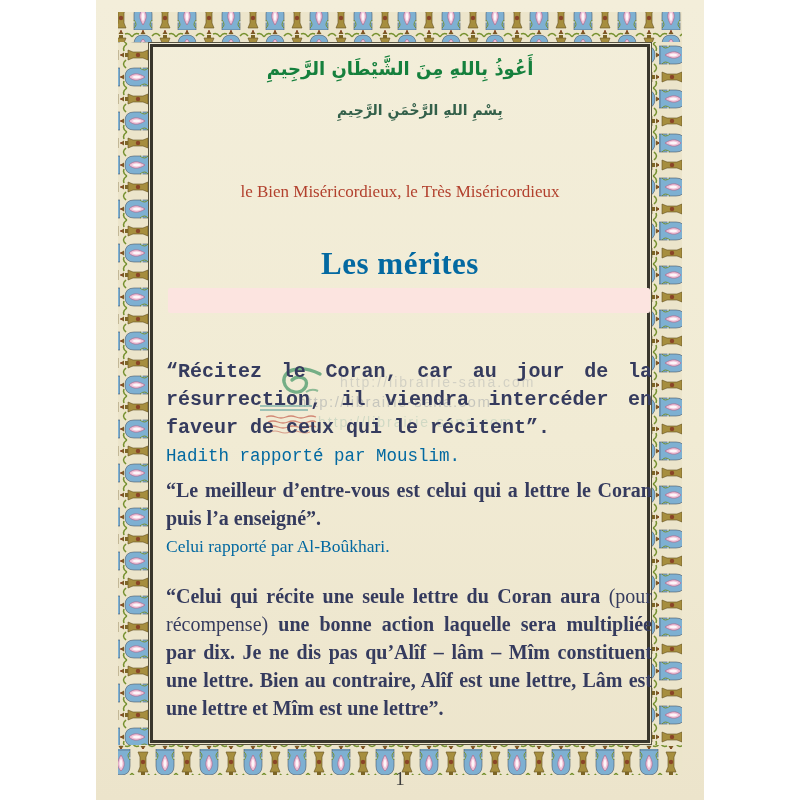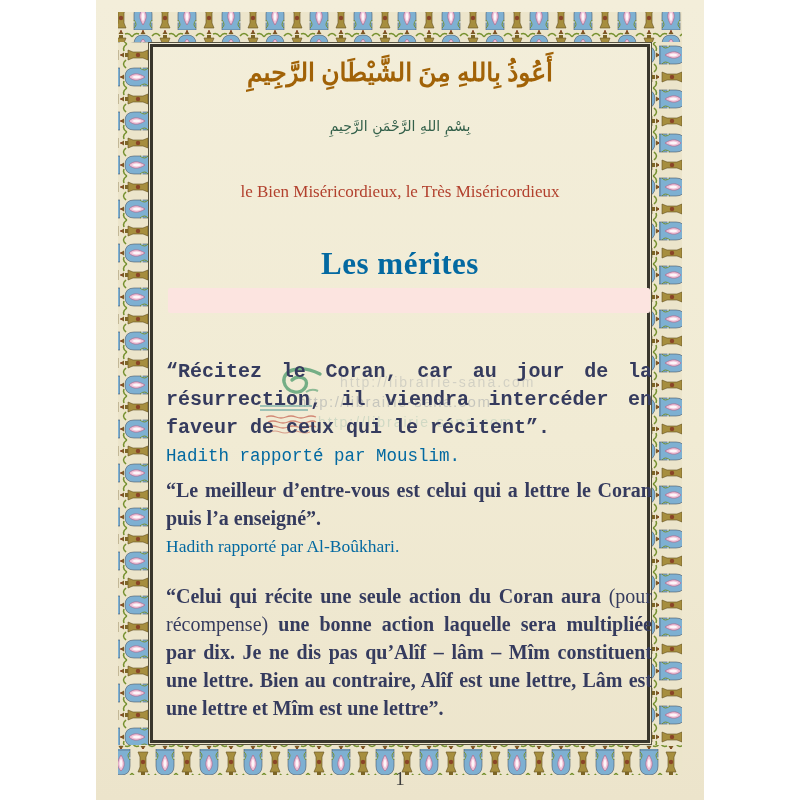--- a/index.html
+++ b/index.html
@@ -4,22 +4,22 @@
 <style>
   html,body{margin:0;padding:0;}
   body{width:800px;height:800px;background:#ffffff;overflow:hidden;
        font-family:"Liberation Serif", serif;}
   .stage{position:relative;width:800px;height:800px;background:#ffffff;}
   .page{position:absolute;left:96px;top:0;width:608px;height:800px;
         background:linear-gradient(180deg,#f3eeda 0%,#f1ebd4 55%,#ece4cb 100%);}
   .border-svg{position:absolute;left:0;top:0;pointer-events:none;}
   .arabic-line{position:absolute;left:148px;width:504px;text-align:center;
                direction:rtl;font-family:"DejaVu Sans", sans-serif;}
-  .taawwudh{top:58px;font-size:25px;font-weight:bold;color:#a16207;font-family:Liberation Serif, serif;}
-  .basmala{top:118px;font-size:14px;font-weight:normal;color:#33604a;}
+  .taawwudh{top:58px;font-size:18px;font-weight:bold;color:#15803d;}
+  .basmala{top:102px;font-size:14px;font-weight:bold;color:#33604a;padding-left:20px;}
   .fr-red{position:absolute;left:148px;width:504px;text-align:center;
           font-size:17px;line-height:21px;color:#b2402d;}
   .fr-red .l{display:block;}
   .title{position:absolute;left:148px;width:504px;top:246px;text-align:center;
          font-size:31px;font-weight:bold;color:#0369a1;letter-spacing:.5px;}
   .pinkband{position:absolute;left:168px;top:288px;width:482px;height:25px;
             background:#fce4e0;border-radius:2px;}
   .para{position:absolute;left:166px;width:486px;font-size:20px;line-height:28px;
         font-weight:bold;color:#353b5e;text-align:justify;}
   .para .normalweight{font-weight:normal;}
@@ -114,22 +114,22 @@
     <span class="wm-text wm-t3">http://librairie-sana.com</span>
   </div>
 
   <div class="para" style="top:358px;font-family:Liberation Mono, monospace;">
     <span>“Récitez le Coran, car au jour de la résurrection, il viendra intercéder en faveur de ceux qui le récitent”.</span><span class="normalweight"></span><span></span>
     <div class="hsource">Hadith rapporté par Mouslim.</div>
   </div>
 
   <div class="para" style="top:476px;">
     <span>“Le meilleur d’entre-vous est celui qui a lettre le Coran puis l’a enseigné”.</span><span class="normalweight"></span><span></span>
-    <div class="hsource">Hadith rapporté par Al-Boûkhari.</div>
+    <div class="hsource">Celui rapporté par Al-Boûkhari.</div>
   </div>
 
   <div class="para" style="top:582px;">
-    <span>“Celui qui récite une seule action du Coran aura </span><span class="normalweight">(pour récompense)</span><span> une bonne action laquelle sera multipliée par dix. Je ne dis pas qu’Alîf – lâm – Mîm constituent une lettre. Bien au contraire, Alîf est une lettre, Lâm est une lettre et Mîm est une lettre”.</span>
+    <span>“Celui qui récite une seule lettre du Coran aura </span><span class="normalweight">(pour récompense)</span><span> une bonne action laquelle sera multipliée par dix. Je ne dis pas qu’Alîf – lâm – Mîm constituent une lettre. Bien au contraire, Alîf est une lettre, Lâm est une lettre et Mîm est une lettre”.</span>
   </div>
 
   <div class="pagenum">1</div>
 
 </div>
 
 </body></html>

